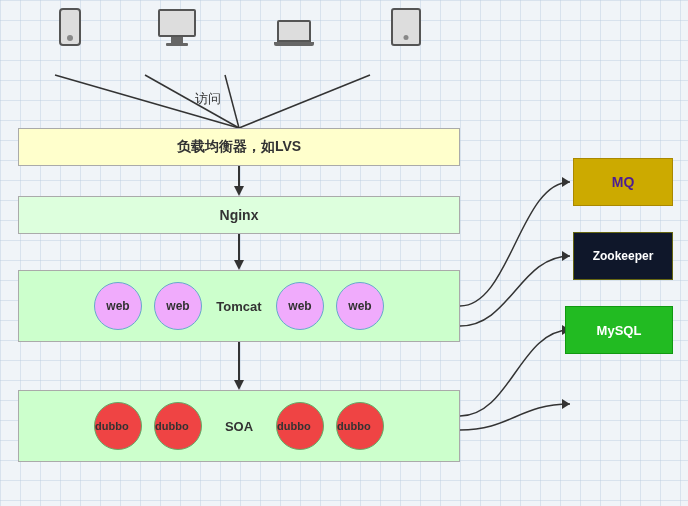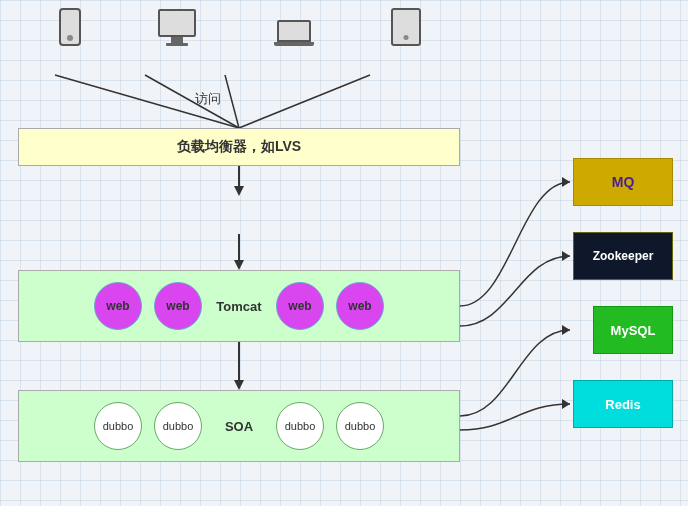--- a/index.html
+++ b/index.html
@@ -195,42 +195,41 @@
       display: flex;
       align-items: center;
       justify-content: center;
       gap: 12px;
     }
 
     .circle-web {
       width: 48px;
       height: 48px;
       border-radius: 50%;
-      background: #d946ef;
+      background: #f0abfc;
       border: 1.5px solid #66aacc;
       display: flex;
       align-items: center;
       justify-content: center;
       font-size: 12px;
       color: #333;
       font-weight: bold;
     }
 
     .circle-dubbo {
       width: 48px;
       height: 48px;
       border-radius: 50%;
-      background: #ffffff;
+      background: #ef4444;
       border: 1.5px solid #66aa66;
       display: flex;
       align-items: center;
-      justify-content: center;
       font-size: 11px;
       color: #333;
-      font-weight: normal;
+      font-weight: bold;
     }
 
     .center-label {
       font-size: 13px;
       font-weight: bold;
       color: #333;
       min-width: 50px;
       text-align: center;
     }
 
@@ -264,21 +263,21 @@
       justify-content: center;
       font-size: 12px;
       font-weight: bold;
       color: #fff;
     }
 
     .box-mysql {
       position: absolute;
       top: 306px;
       right: 15px;
-      width: 80px;
+      width: 108px;
       height: 48px;
       background: #22bb22;
       border: 1px solid #119911;
       display: flex;
       align-items: center;
       justify-content: center;
       font-size: 13px;
       font-weight: bold;
       color: #fff;
     }
@@ -370,20 +369,23 @@
       <div class="icon-tablet"></div>
     </div>
   </div>
 
   <div class="visit-label">访问</div>
 
   <div class="box-lvs">
     <span>负载均衡器，如LVS</span>
   </div>
 
+  <div class="box-nginx">
+    <span>Nginx</span>
+  </div>
 
   <div class="box-tomcat">
     <div class="circle-web">
       <span>web</span>
     </div>
     <div class="circle-web">
       <span>web</span>
     </div>
     <div class="center-label">Tomcat</div>
     <div class="circle-web">
@@ -415,17 +417,14 @@
   </div>
 
   <div class="box-zookeeper">
     <span>Zookeeper</span>
   </div>
 
   <div class="box-mysql">
     <span>MySQL</span>
   </div>
 
-  <div class="box-redis">
-    <span>Redis</span>
-  </div>
 
 </div>
 
 </body></html>

